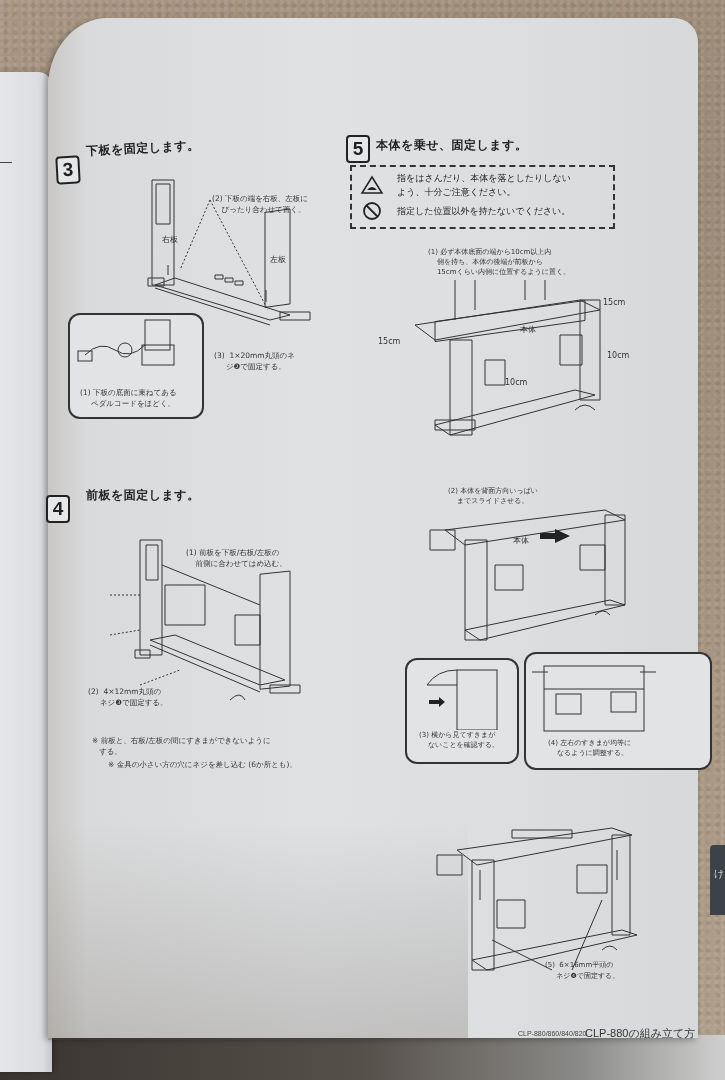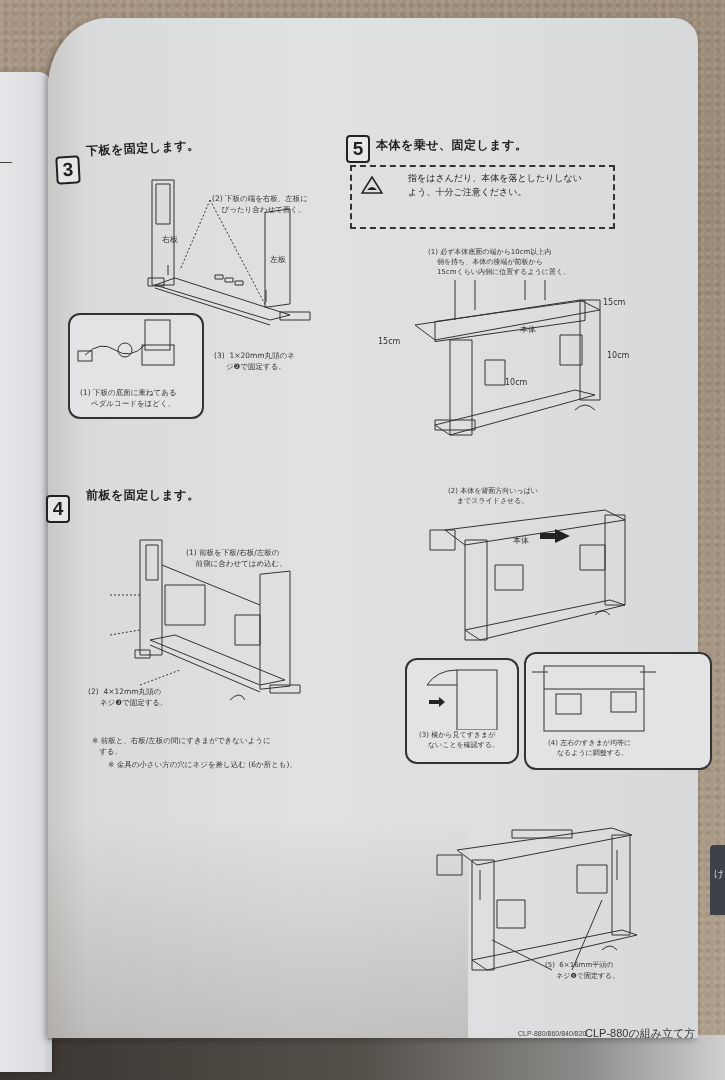--- a/index.html
+++ b/index.html
@@ -62,21 +62,21 @@
     }
     .callout {
       position: absolute; border: 2px solid #333; border-radius: 12px;
       background: #e2e3e5;
     }
     .warn-box {
       position: absolute; left: 350px; top: 165px; width: 265px; height: 64px;
       border: 2px dashed #333;
       padding: 4px 8px; box-sizing: border-box;
     }
-    .warn-row { display: flex; align-items: center; gap: 24px; font-size: 9px; line-height: 14px; }
+    .warn-row { display: flex; align-items: center; gap: 13px; font-size: 9px; line-height: 14px; }
     .warn-row + .warn-row { margin-top: 2px; }
     .footer-small {
       position: absolute; left: 518px; top: 1030px; font-size: 7px; color: #444;
       font-family: "Liberation Sans", sans-serif;
     }
     .footer-title {
       position: absolute; left: 585px; top: 1026px; font-size: 11px; color: #333;
       font-family: "Liberation Sans", sans-serif;
     }
     .side-tab {
@@ -188,20 +188,27 @@
 
 <div class="warn-box">
   <div class="warn-row">
     <svg width="24" height="20">
       <polygon points="12,2 22,18 2,18" fill="none" stroke="#222" stroke-width="1.5"></polygon>
       <path d="M7,15 q5,-6 10,0" fill="#222"></path>
     </svg>
     <span style="white-space:pre;">指をはさんだり、本体を落としたりしない
 よう、十分ご注意ください。</span>
   </div>
+  <div class="warn-row">
+    <svg width="24" height="20">
+      <circle cx="12" cy="10" r="8" fill="none" stroke="#222" stroke-width="1.8"></circle>
+      <line x1="6.5" y1="4.5" x2="17.5" y2="15.5" stroke="#222" stroke-width="1.8"></line>
+    </svg>
+    <span>指定した位置以外を持たないでください。</span>
+  </div>
 </div>
 
 <div class="caption underline" style="left:428px; top:247px; font-size:7px; line-height:10px;">(1) 必ず本体底面の端から10cm以上内
     側を持ち、本体の後端が前板から
     15cmくらい内側に位置するように置く。</div>
 
 <svg class="drawing" style="left:375px; top:280px;" width="250" height="160">
   <g fill="none" stroke="#333" stroke-width="1">
     <polygon points="40,45 205,20 225,30 60,60"></polygon>
     <rect x="60" y="50" width="150" height="20" transform="skewY(-8)"></rect>

